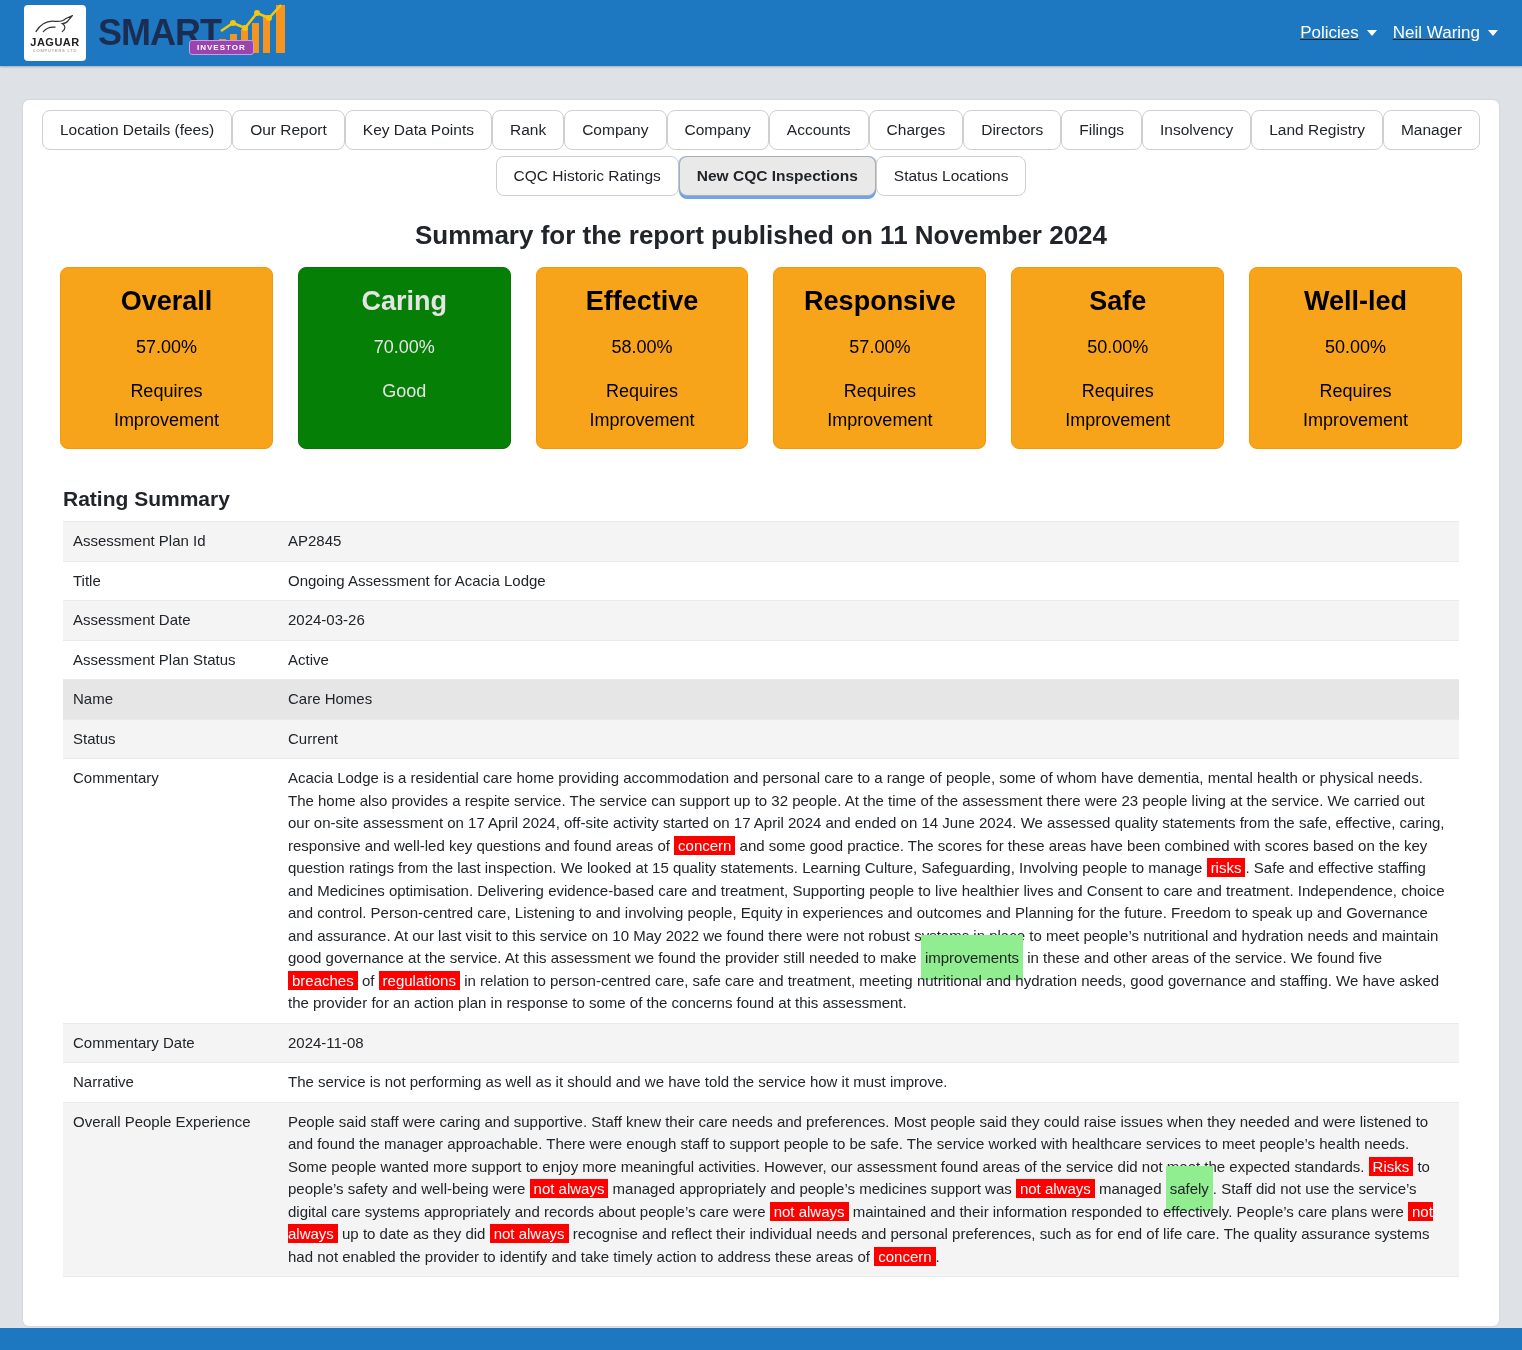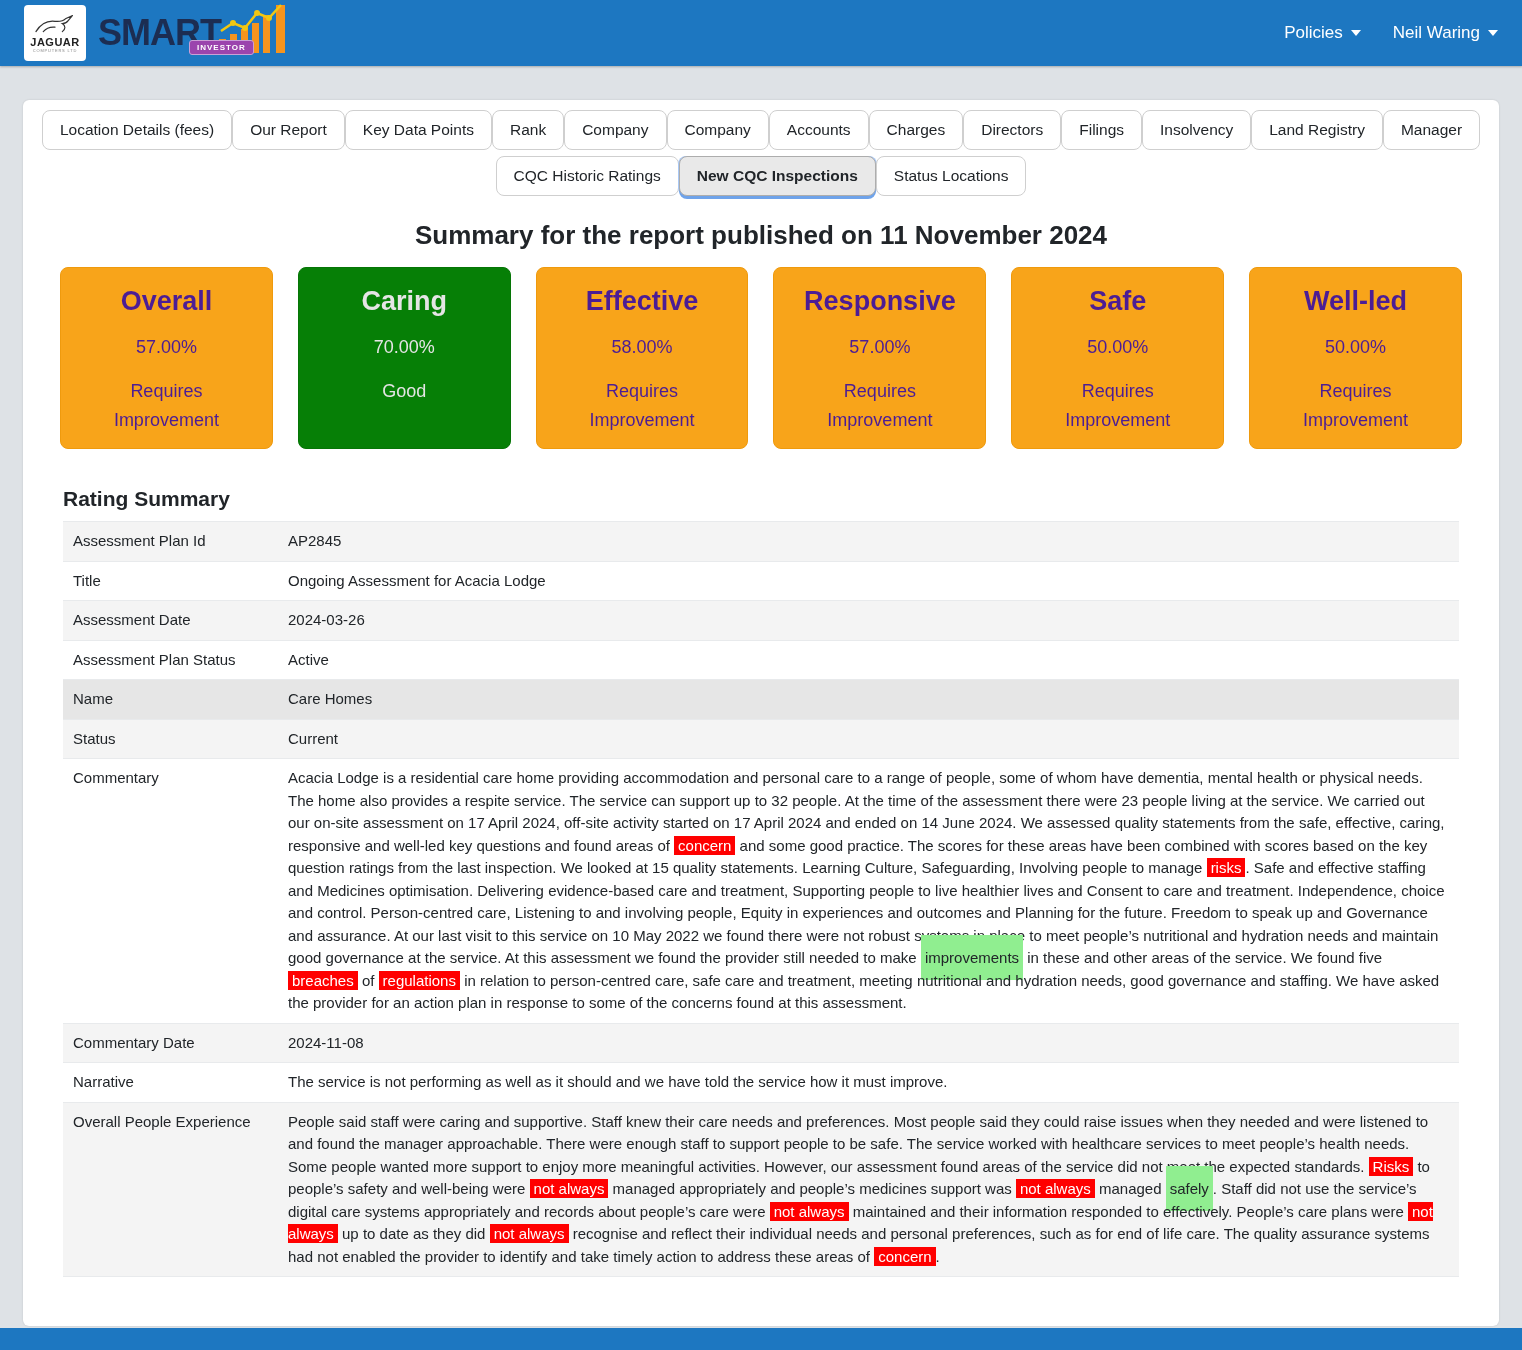--- a/index.html
+++ b/index.html
@@ -28,21 +28,21 @@
   .smart-text {
     font-size:36px; font-weight:800; color:#1c2d52; letter-spacing:-1px;
     line-height:48px;
   }
   .smart-chart { position:relative; margin-left:-4px; }
   .investor-badge {
     position:absolute; left:-28px; bottom:2px; background:#9b44ad; color:#fff;
     font-size:8px; font-weight:700; letter-spacing:1px; padding:2px 7px;
     border-radius:3px; border:1px solid #caa0d6;
   }
-  .nav-links { display:flex; align-items:center; gap:32px; }
+  .nav-links { display:flex; align-items:center; gap:16px;text-decoration:underline; }
   .nav-link { color:#fff; font-size:17px; cursor:pointer; display:flex; align-items:center; }
   .caret {
     display:inline-block; margin-left:8px; width:0; height:0;
     border-left:5px solid transparent; border-right:5px solid transparent;
     border-top:6px solid #fff;
   }
   
   .panel {
     background:#fff; border-radius:6px; margin:34px 23px 0; height:1226px;
     padding:10px 17px 0; box-shadow:0 0 2px rgba(0,0,0,.15); position:relative;
@@ -61,21 +61,21 @@
   .summary-title {
     text-align:center; font-size:26px; font-weight:700; margin:24px 0 16px;
     color:#212529;
   }
   
   .cards { display:flex; gap:25px; padding:0 20px; }
   .card {
     flex:1; height:182px; border-radius:8px; text-align:center;
     padding-top:18px;
   }
-  .card.orange { background:#f8a41a; color:#4c1d95; border:1px solid #ef9a0d; }
+  .card.orange { background:#f8a41a; color:#000000; border:1px solid #ef9a0d; }
   .card.green  { background:#067f06; color:#e5e5e5; border:1px solid #067506; }
   .card-title { font-size:27px; font-weight:700; margin-bottom:20px; }
   .card-percent { font-size:18px; font-weight:500; margin-bottom:19px; }
   .card-rating { font-size:18px; font-weight:500; max-width:150px; margin:0 auto; line-height:1.6; }
   
   .section { padding:0 23px; }
   .section-heading { font-size:21px; font-weight:700; margin:38px 0 10px; }
   table.rating-table { width:100%; border-collapse:collapse; font-size:15px; }
   .rating-table td {
     padding:8px 10px; vertical-align:top; line-height:1.5;

